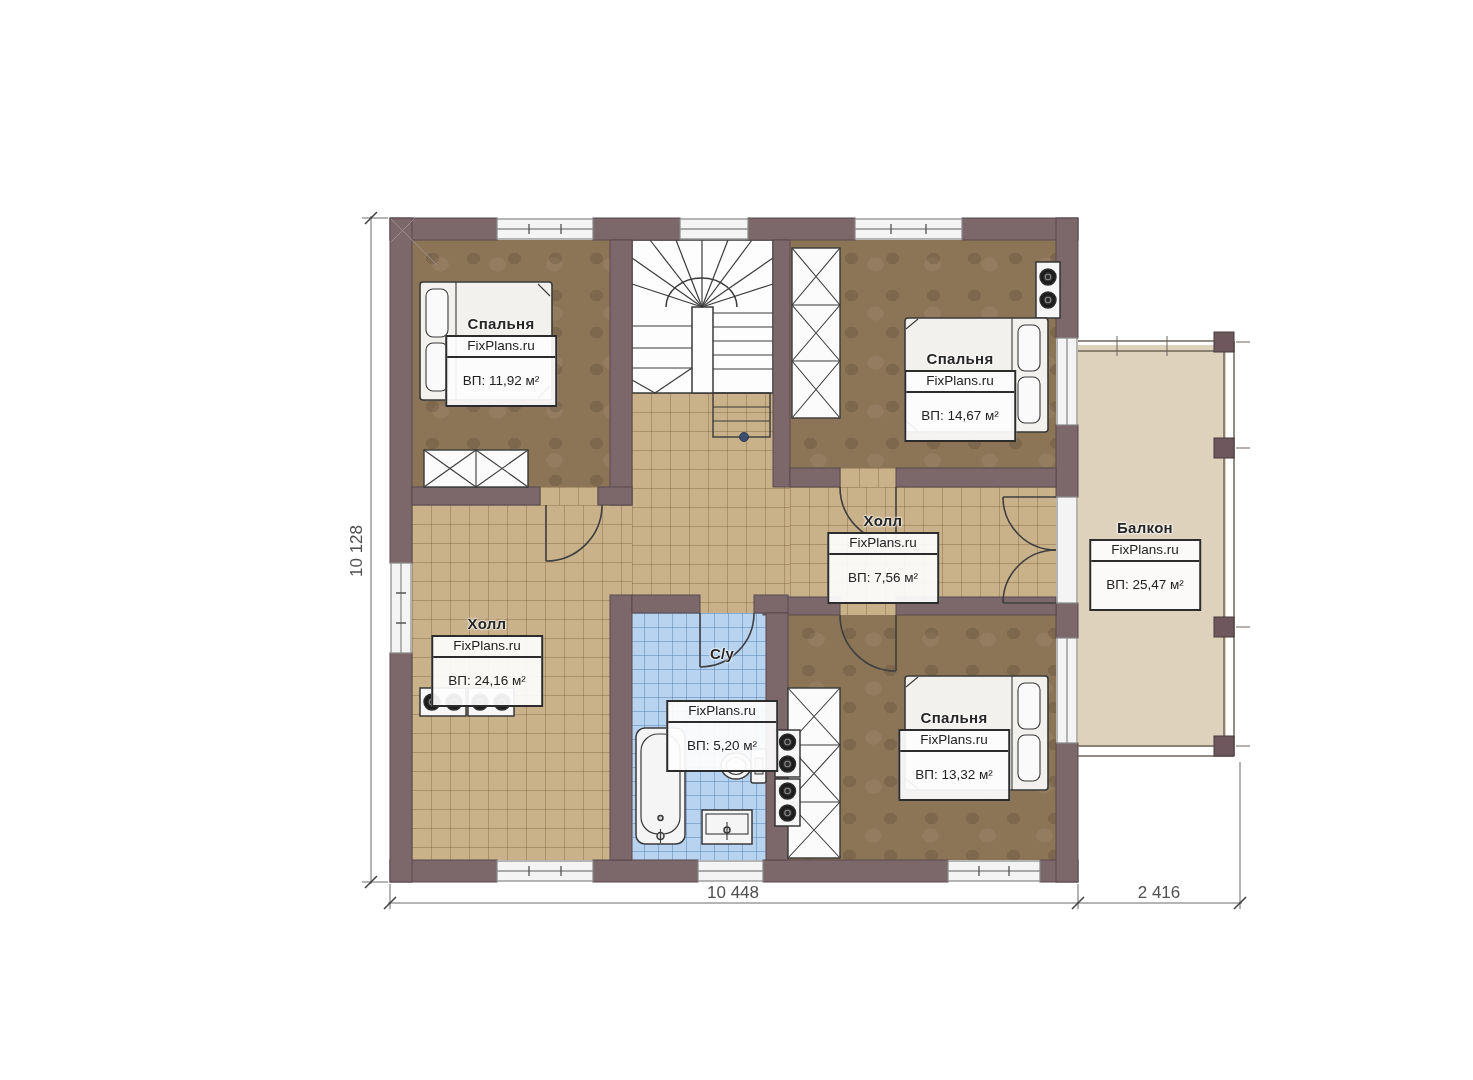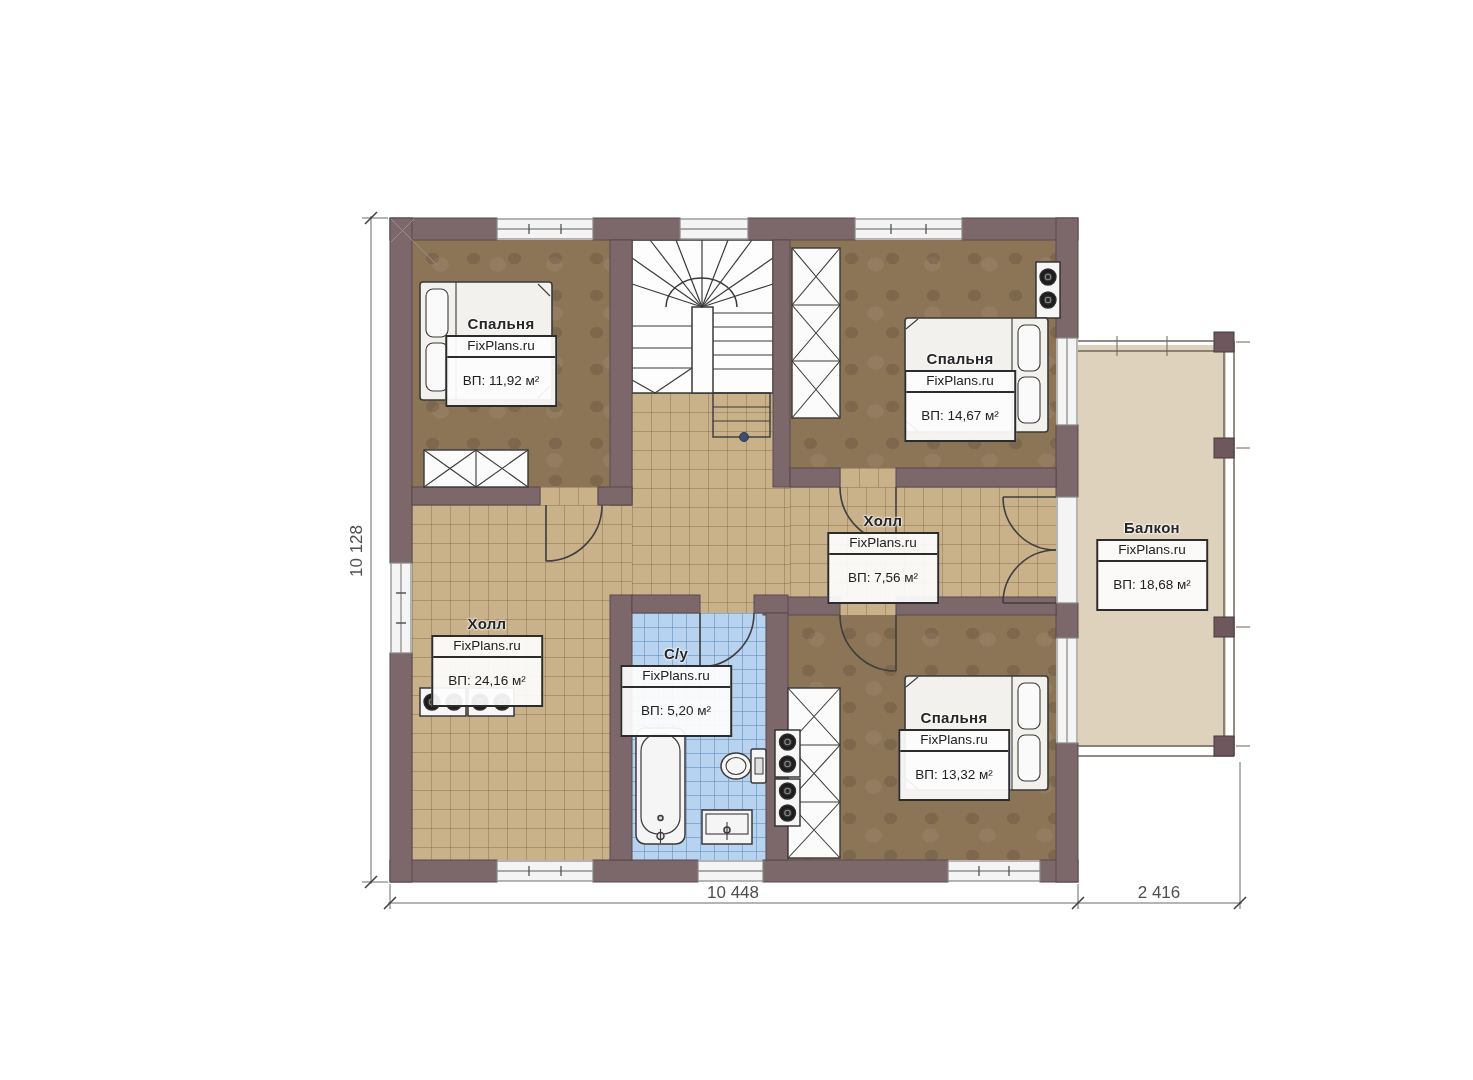--- a/index.html
+++ b/index.html
@@ -344,37 +344,37 @@
   </div>
 
   <div class="room-label" style="left:883px;top:512px;">
     <div class="room-name">Холл</div>
     <div class="room-box">
       <div class="room-brand">FixPlans.ru</div>
       <div class="room-area">ВП: 7,56 м²</div>
     </div>
   </div>
 
-  <div class="room-label" style="left:1145px;top:519px;margin-left:7px;">
+  <div class="room-label" style="left:1145px;top:519px;">
     <div class="room-name">Балкон</div>
     <div class="room-box">
       <div class="room-brand">FixPlans.ru</div>
-      <div class="room-area">ВП: 18,68 м²</div>
+      <div class="room-area">ВП: 25,47 м²</div>
     </div>
   </div>
 
   <div class="room-label" style="left:487px;top:615px;">
     <div class="room-name">Холл</div>
     <div class="room-box">
       <div class="room-brand">FixPlans.ru</div>
       <div class="room-area">ВП: 24,16 м²</div>
     </div>
   </div>
 
-  <div class="room-label" style="left:676px;top:645px;">
+  <div class="room-label" style="left:722px;top:645px;gap:35px;">
     <div class="room-name">С/у</div>
     <div class="room-box">
       <div class="room-brand">FixPlans.ru</div>
       <div class="room-area">ВП: 5,20 м²</div>
     </div>
   </div>
 
   <div class="room-label" style="left:954px;top:709px;">
     <div class="room-name">Спальня</div>
     <div class="room-box">

